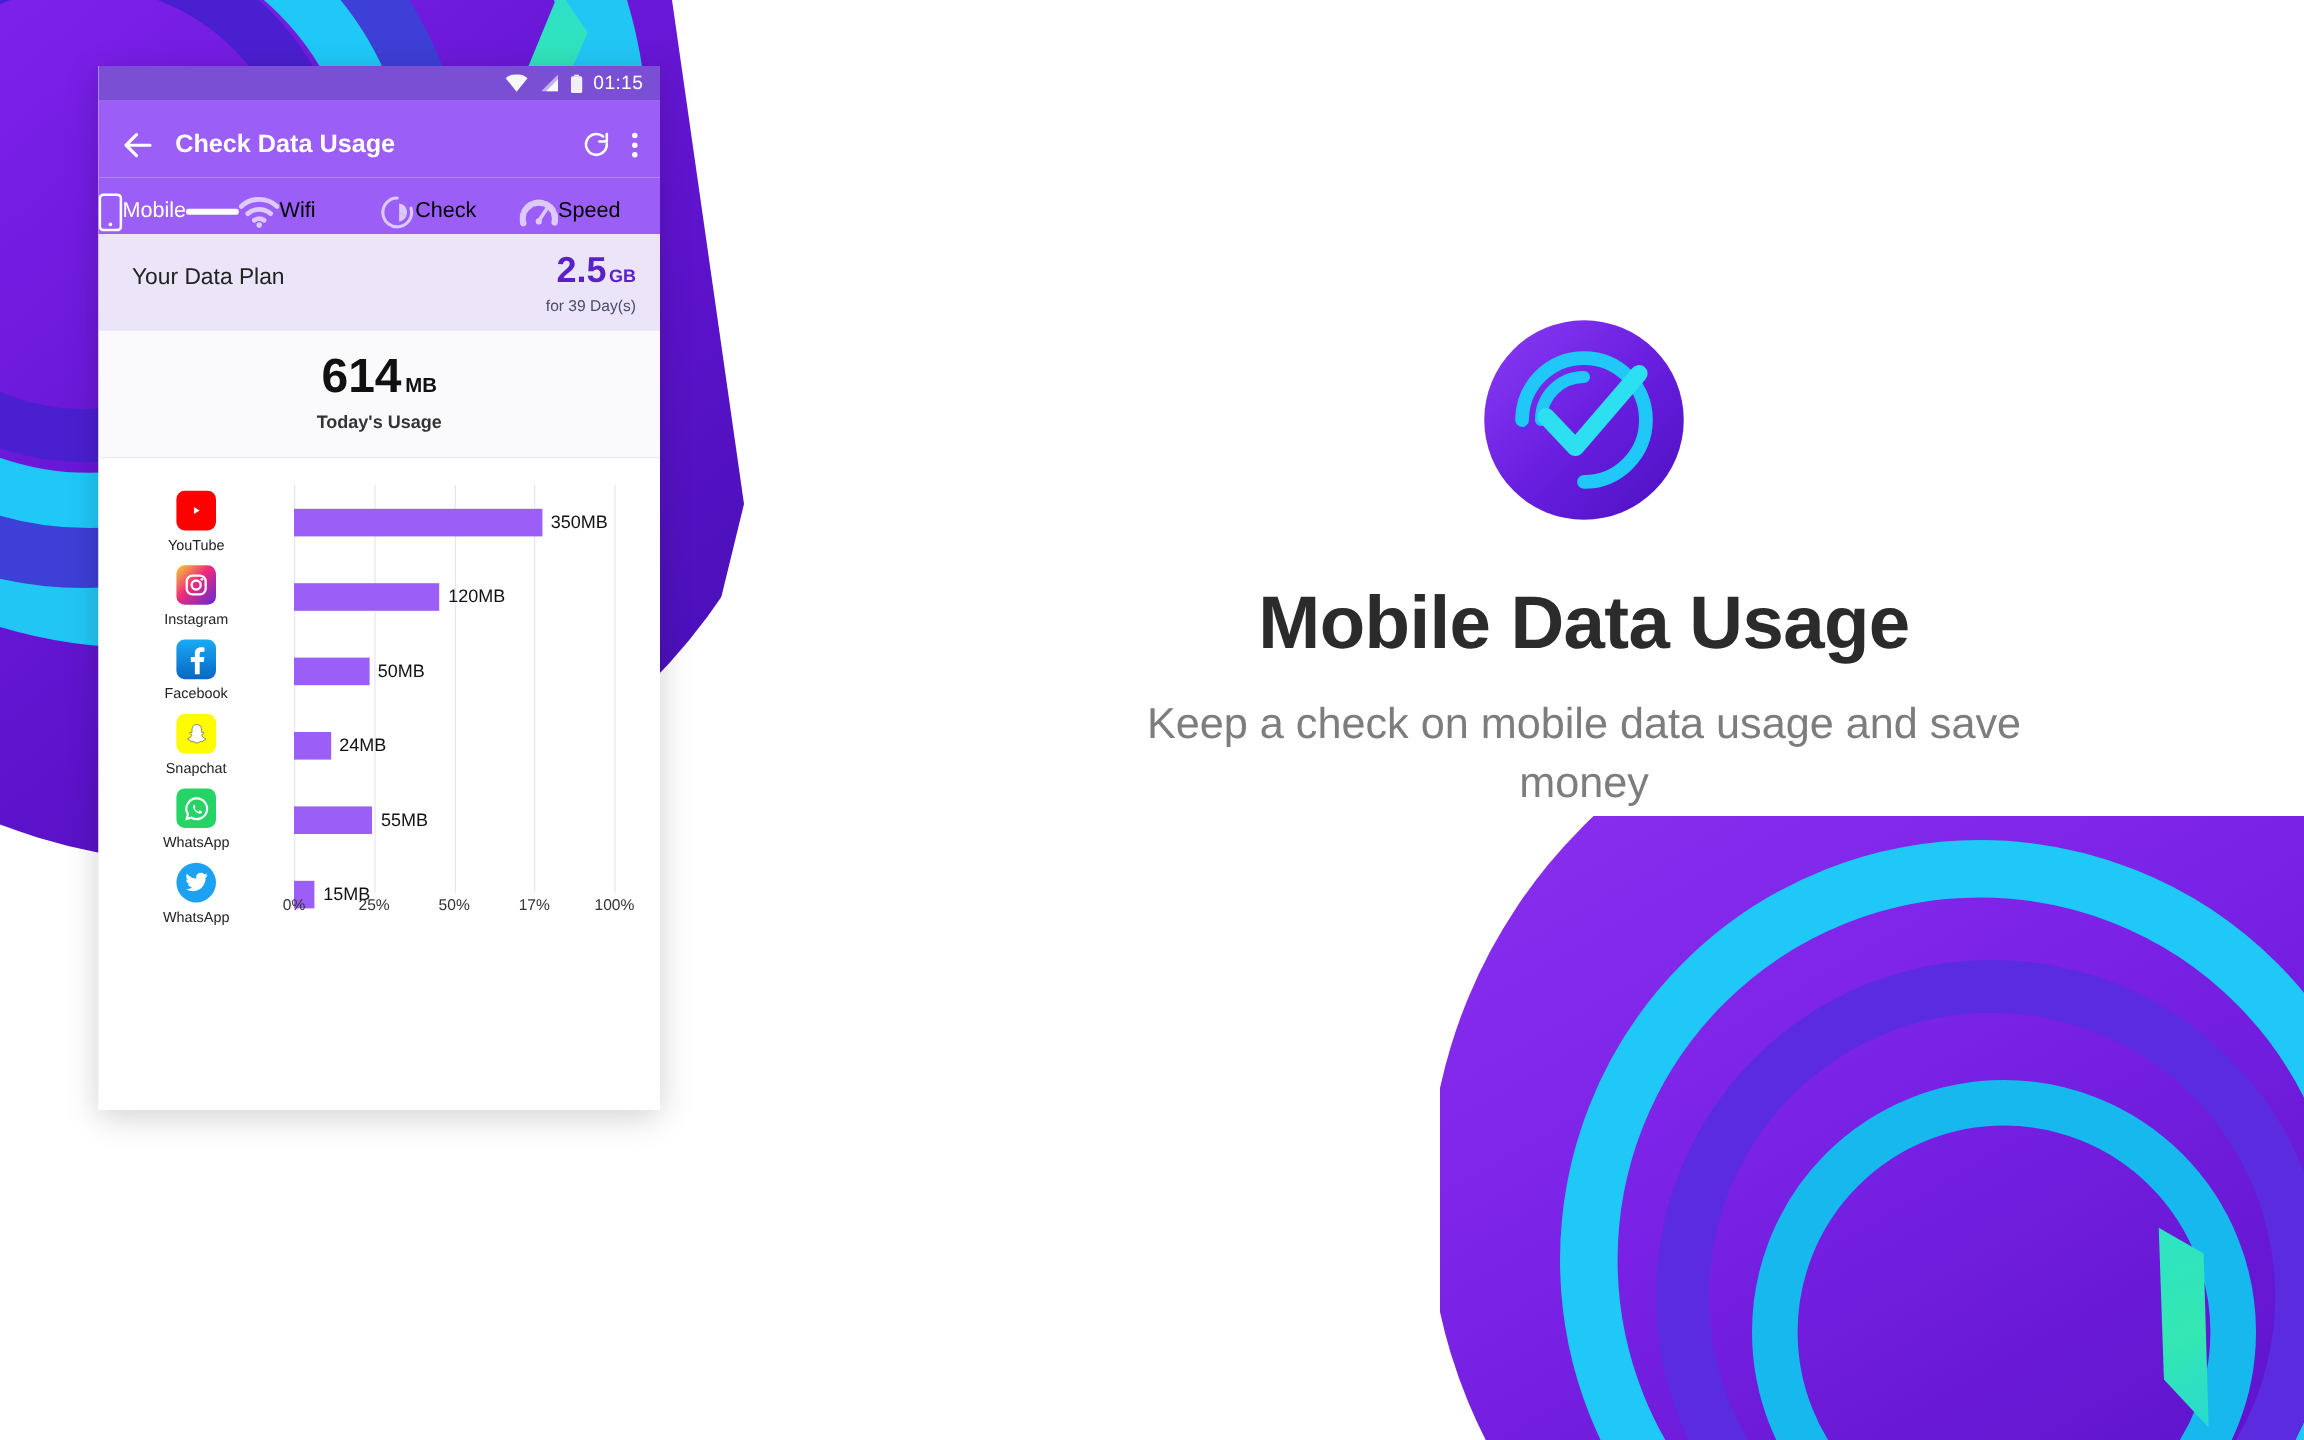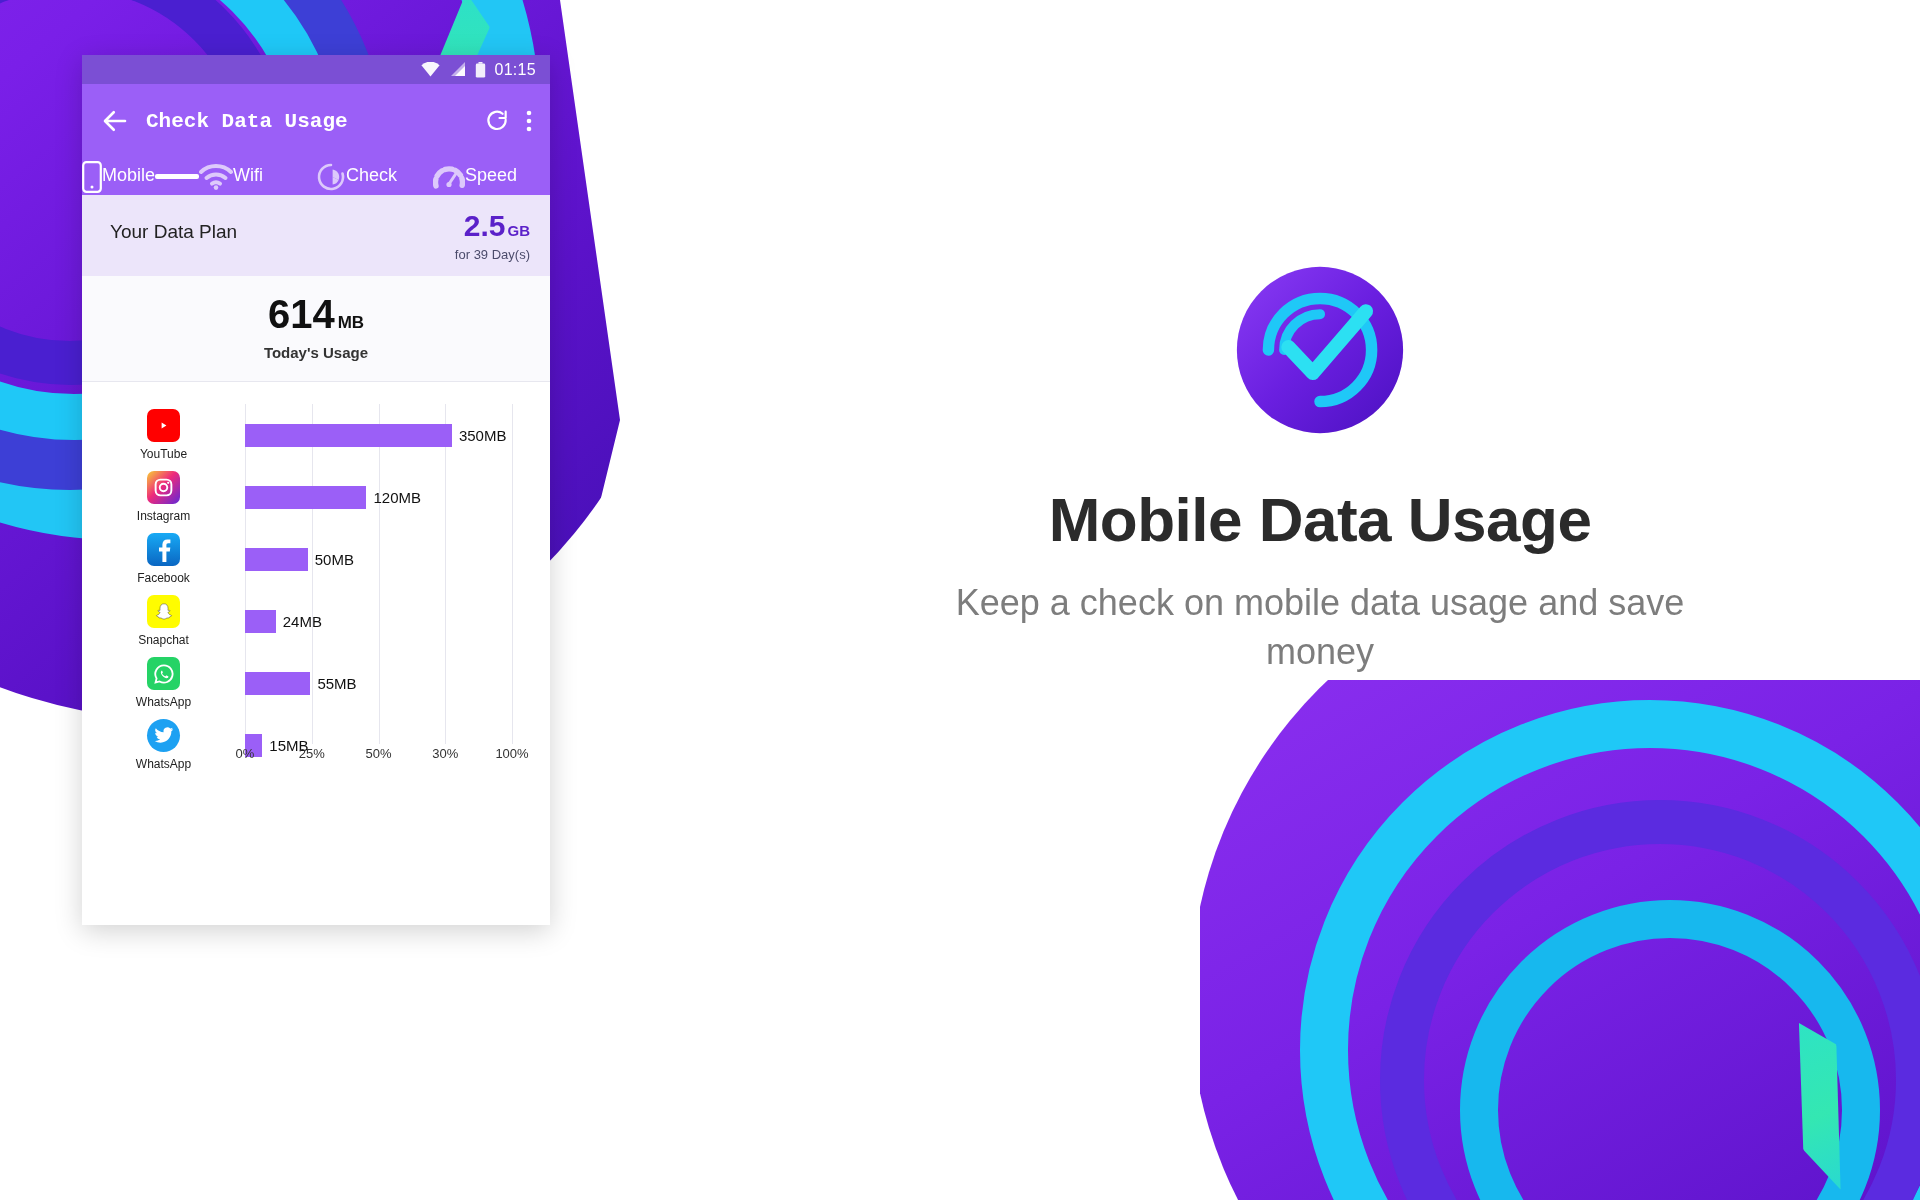--- a/index.html
+++ b/index.html
@@ -99,33 +99,33 @@
   }
   .sb-icons { display: flex; align-items: center; gap: 9px; }
   .ico-wifi { display:block; }
   .ico-signal { display:block; }
   .ico-batt { display:block; }
   .sb-clock { font-size: 16px; color: #ffffff; letter-spacing: .3px; }
 
   .appbar { background: #9b5ff7; padding: 10px 18px 0 18px; }
   .appbar-top { display: flex; align-items: center; height: 54px; }
   .back-arrow { width: 30px; height: 30px; flex: 0 0 auto; cursor: pointer; }
-  .appbar-title { color: #ffffff; font-size: 21px; font-weight: 600; margin-left: 16px; flex: 1; font-family: Liberation Mono, monospace; }
+  .appbar-title { color: #ffffff; font-size: 21px; font-weight: 600; margin-left: 16px; flex: 1; }
   .appbar-actions { display: flex; align-items: center; gap: 16px; }
   .refresh-icon, .overflow-icon { cursor: pointer; }
 
   .tabs { display: flex; background: #9b5ff7; }
   .tab {
     flex: 1; display: flex; flex-direction: row; align-items: center;
     padding: 10px 0 0 0; cursor: pointer; position: relative;
   }
   .tab .ticon { height: 34px; display: flex; align-items: center; justify-content: center; }
   .tab .tlabel { font-size: 18px; margin-top: 7px; padding-bottom: 9px; }
   .tab.active .tlabel { color: #ffffff; }
-  .tab:not(.active) .tlabel { color: #ffffff; }
+  .tab:not(.active) .tlabel { color: #000000; }
   .tab .underline { height: 5px; width: 100%; background: transparent; border-radius: 2px; }
   .tab.active .underline { background: #ffffff; }
 
   .plan-row {
     background: #ece5fa;
     padding: 16px 20px 14px 28px;
     display: flex; align-items: flex-start; justify-content: space-between;
   }
   .plan-label { font-size: 19px; color: #222; padding-top: 10px; }
   .plan-right { text-align: right; }
@@ -395,21 +395,21 @@
               <div class="bar-wrap">
                 <div class="bar" style="background: rgb(155, 95, 247); width: calc(6.5% - 2.47px);"></div>
                 <span class="bar-label">15MB</span>
               </div>
             </div>
           </div>
         <div class="axis" id="axisrow">
             <span class="axis-tick" style="left: 0%;">0%</span>
             <span class="axis-tick" style="left: 25%;">25%</span>
             <span class="axis-tick" style="left: 50%;">50%</span>
-            <span class="axis-tick" style="left: 75%;">30%</span>
+            <span class="axis-tick" style="left: 75%;">17%</span>
             <span class="axis-tick" style="left: 100%;">100%</span>
           </div>
       </div>
     </div>
   </div>
 
   <div class="promo">
     <svg class="logo" viewBox="0 0 120 120">
       <defs>
         <linearGradient id="lg" x1="0" y1="0" x2="1" y2="1">

